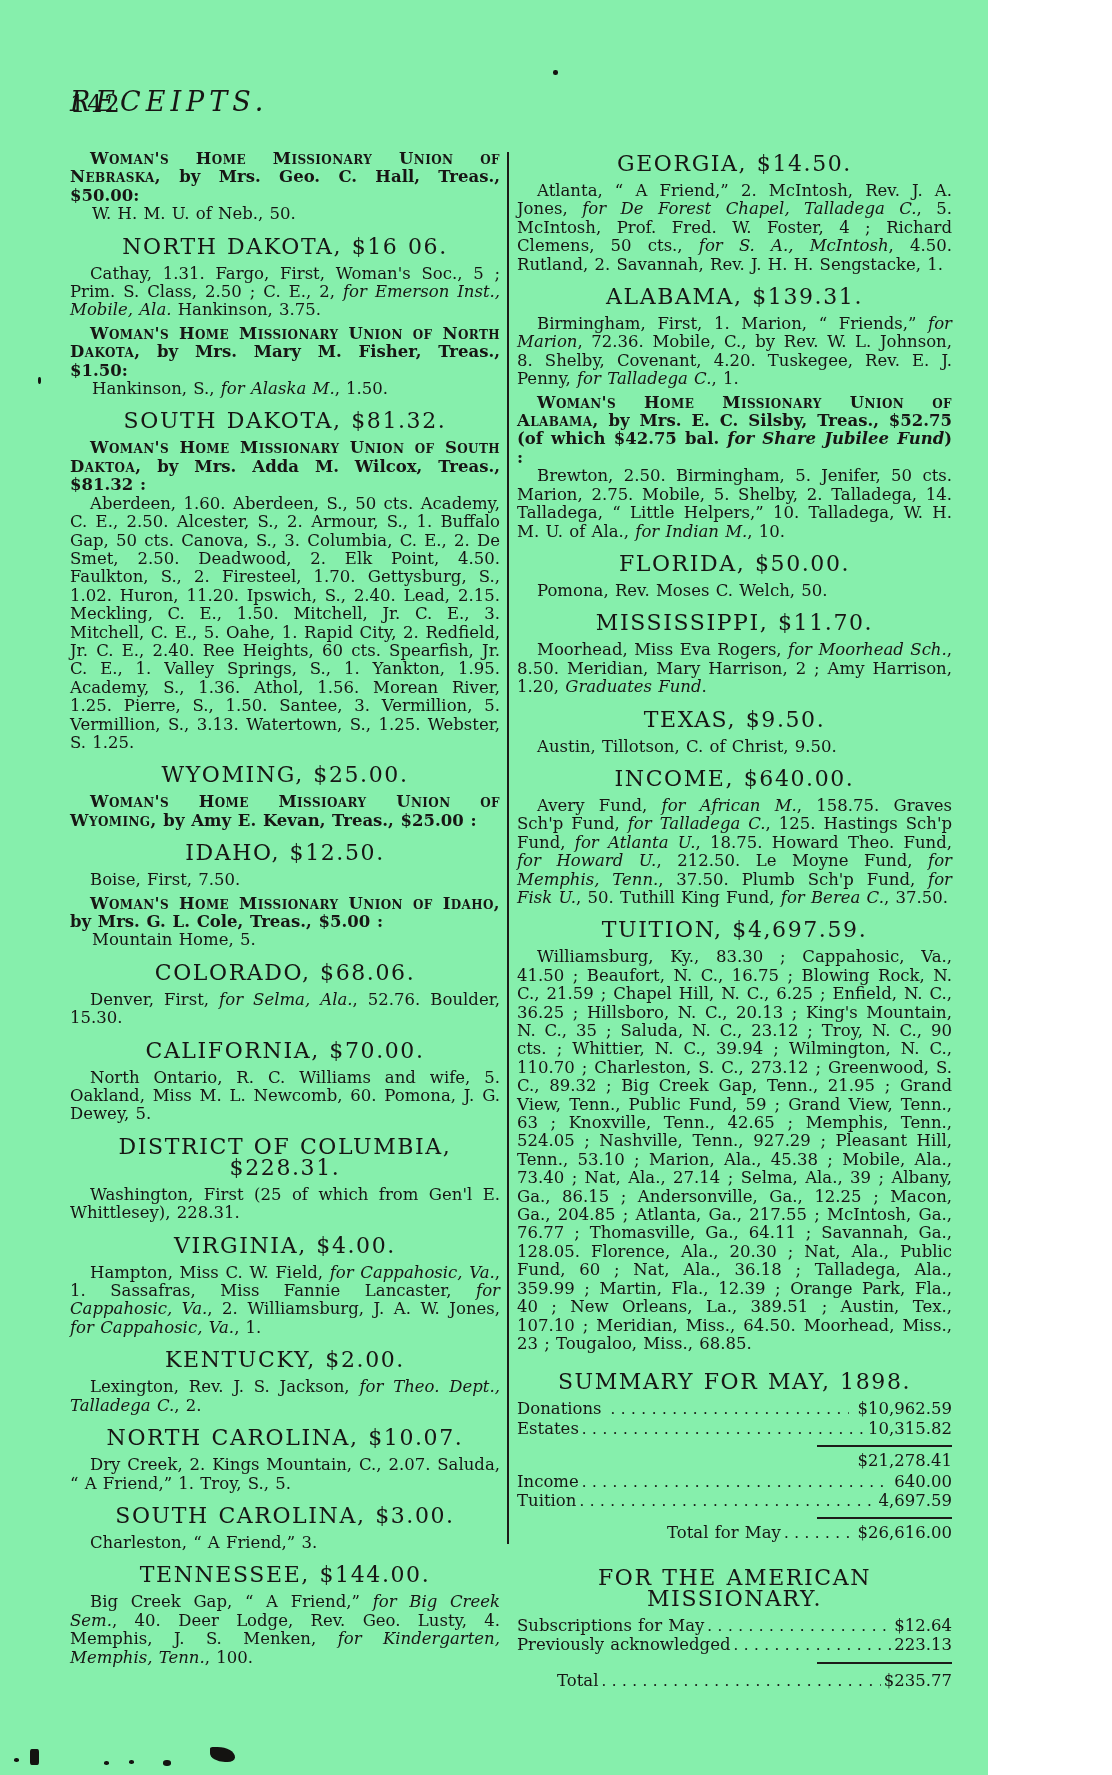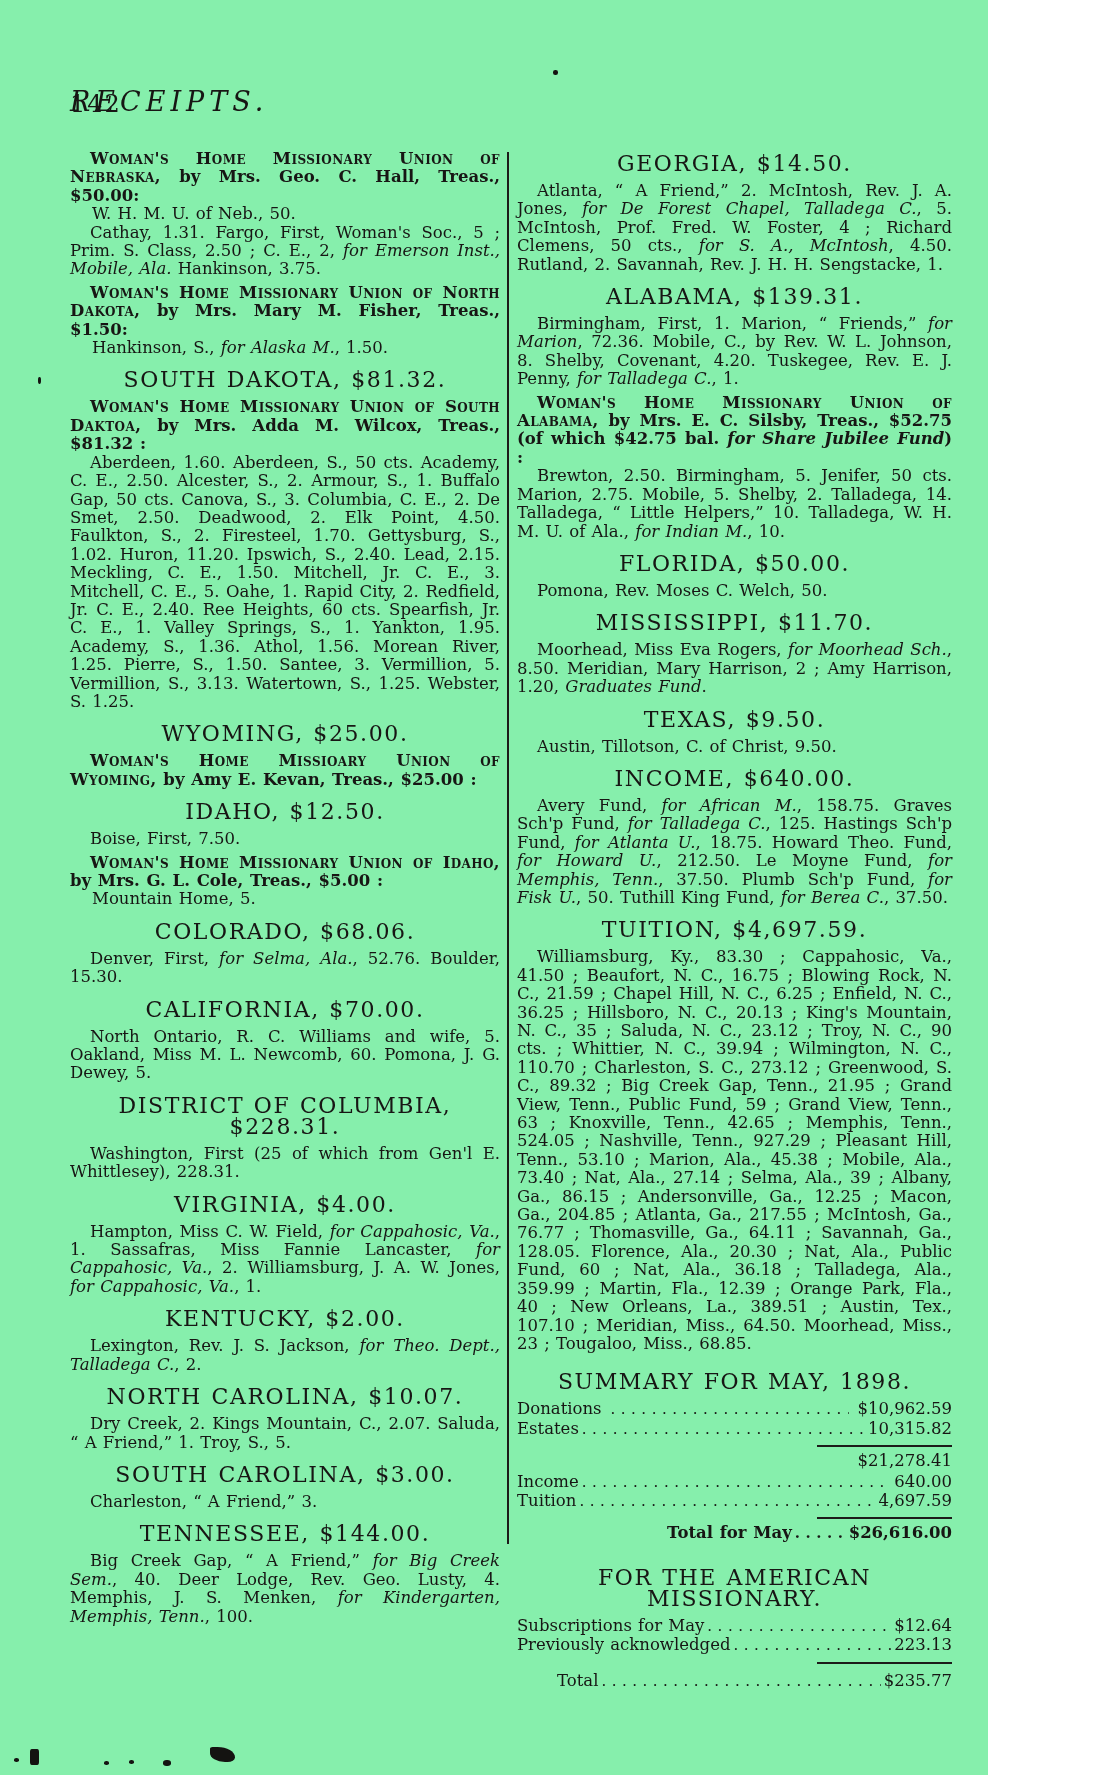--- a/index.html
+++ b/index.html
@@ -46,20 +46,21 @@
 </head>
 <body>
 
 <div class="page">
   <div class="pageno">142</div>
   <div class="masthead">RECEIPTS.</div>
   <div class="divider"></div>
   <div class="col col-left" id="col-left">
       <p class="union"><span class="sc ">Woman's Home Missionary Union of Nebraska,</span><span class=""> by Mrs. Geo. C. Hall, Treas., $50.00:</span></p>
       <p class="entry"><span class="">W. H. M. U. of Neb., 50.</span></p>
+      <div class="heading">NORTH DAKOTA, $16 06.</div>
       <p class="para"><span class="">Cathay, 1.31.  Fargo, First, Woman's Soc., 5 ; Prim. S. Class, 2.50 ;  C. E., 2, </span><span class="it">for Emerson Inst., Mobile, Ala.</span><span class="">  Hankinson, 3.75.</span></p>
       <p class="union"><span class="sc ">Woman's Home Missionary Union of North Dakota,</span><span class=""> by Mrs. Mary M. Fisher, Treas., $1.50:</span></p>
       <p class="entry"><span class="">Hankinson, S., </span><span class="it">for Alaska M.</span><span class="">, 1.50.</span></p>
       <div class="heading">SOUTH DAKOTA, $81.32.</div>
       <p class="union"><span class="sc ">Woman's Home Missionary Union of South Daktoa,</span><span class=""> by Mrs. Adda M. Wilcox, Treas., $81.32 :</span></p>
       <p class="para"><span class="">Aberdeen, 1.60.  Aberdeen, S., 50 cts.  Academy, C. E., 2.50.  Alcester, S., 2.  Armour, S., 1.  Buffalo Gap, 50 cts.  Canova, S., 3.  Columbia, C. E., 2.  De Smet, 2.50.  Deadwood, 2.  Elk Point, 4.50.  Faulkton, S., 2.  Firesteel, 1.70.  Gettysburg, S., 1.02.  Huron, 11.20.  Ipswich, S., 2.40.  Lead, 2.15.  Meckling, C. E., 1.50.  Mitchell, Jr. C. E., 3.  Mitchell, C. E., 5.  Oahe, 1.  Rapid City, 2.  Redfield, Jr. C. E., 2.40.  Ree Heights, 60 cts.  Spearfish, Jr. C. E., 1.  Valley Springs, S., 1.  Yankton, 1.95.  Academy, S., 1.36.  Athol, 1.56.  Morean River, 1.25.  Pierre, S., 1.50.  Santee, 3.  Vermillion, 5.  Vermillion, S., 3.13.  Watertown, S., 1.25.  Webster, S. 1.25.</span></p>
       <div class="heading">WYOMING, $25.00.</div>
       <p class="union"><span class="sc ">Woman's Home Missioary Union of Wyoming,</span><span class=""> by Amy E. Kevan, Treas., $25.00 :</span></p>
       <div class="heading">IDAHO, $12.50.</div>
       <p class="para"><span class="">Boise, First, 7.50.</span></p>
@@ -116,21 +117,21 @@
         <span class="label">Income</span>
         <span class="dots"></span>
         <span class="amount">640.00</span>
       </div>
       <div class="dotrow">
         <span class="label">Tuition</span>
         <span class="dots"></span>
         <span class="amount">4,697.59</span>
       </div>
       <div class="sumrule"></div>
-      <div class="dotrow" style="padding-left: 150px; margin-top: 4px; font-weight: bold;">
+      <div class="dotrow" style="padding-left: 150px; margin-top: 4px;">
         <span class="label">Total for May</span>
         <span class="dots"></span>
         <span class="amount">$26,616.00</span>
       </div>
       <div class="heading" style="margin-top: 24px;">FOR THE AMERICAN MISSIONARY.</div>
       <div class="dotrow" style="margin-top: 6px;">
         <span class="label">Subscriptions for May</span>
         <span class="dots"></span>
         <span class="amount">$12.64</span>
       </div>

